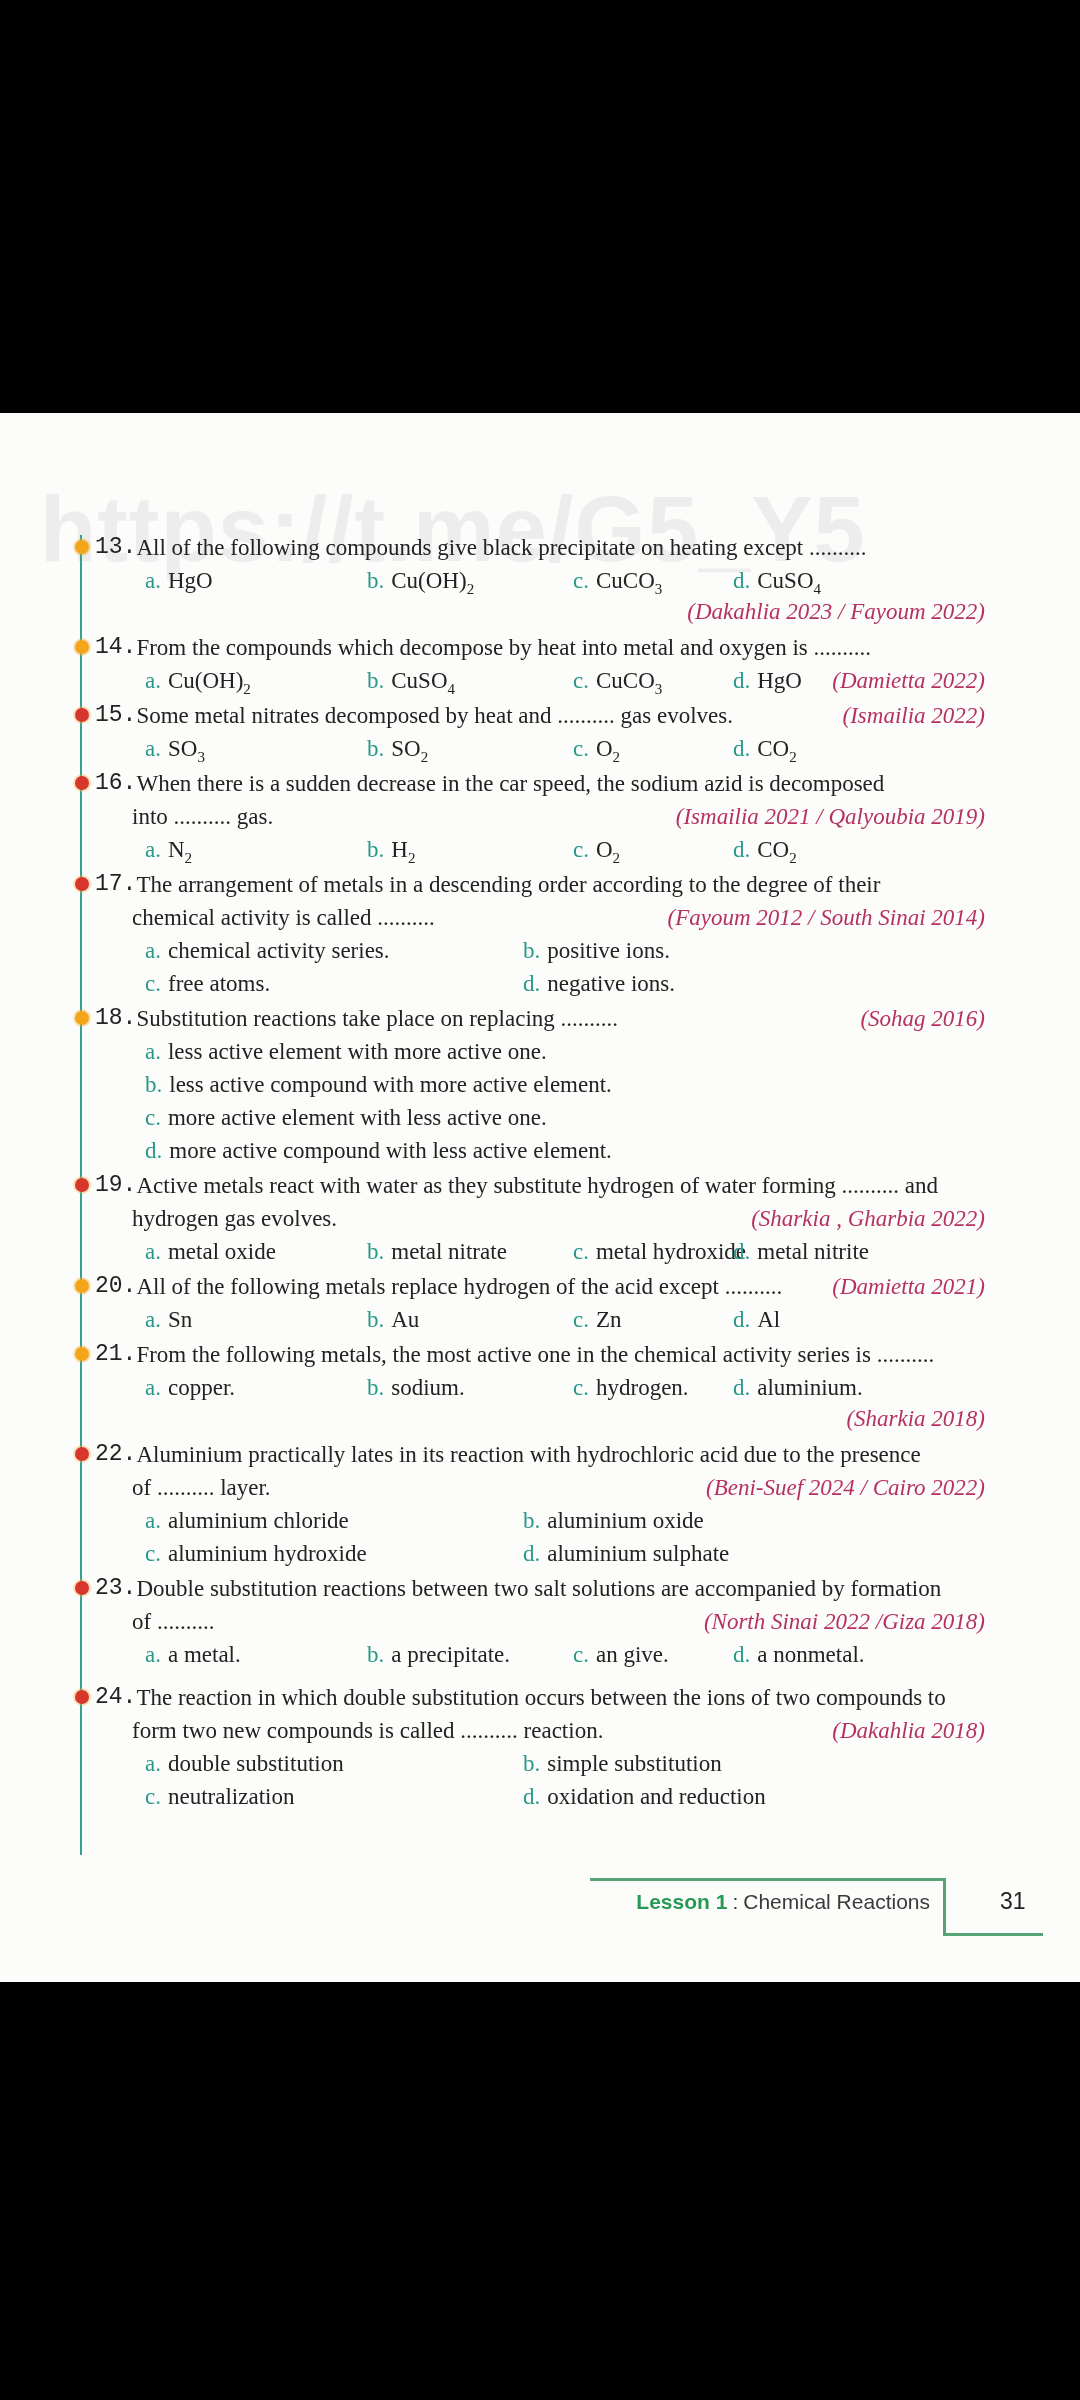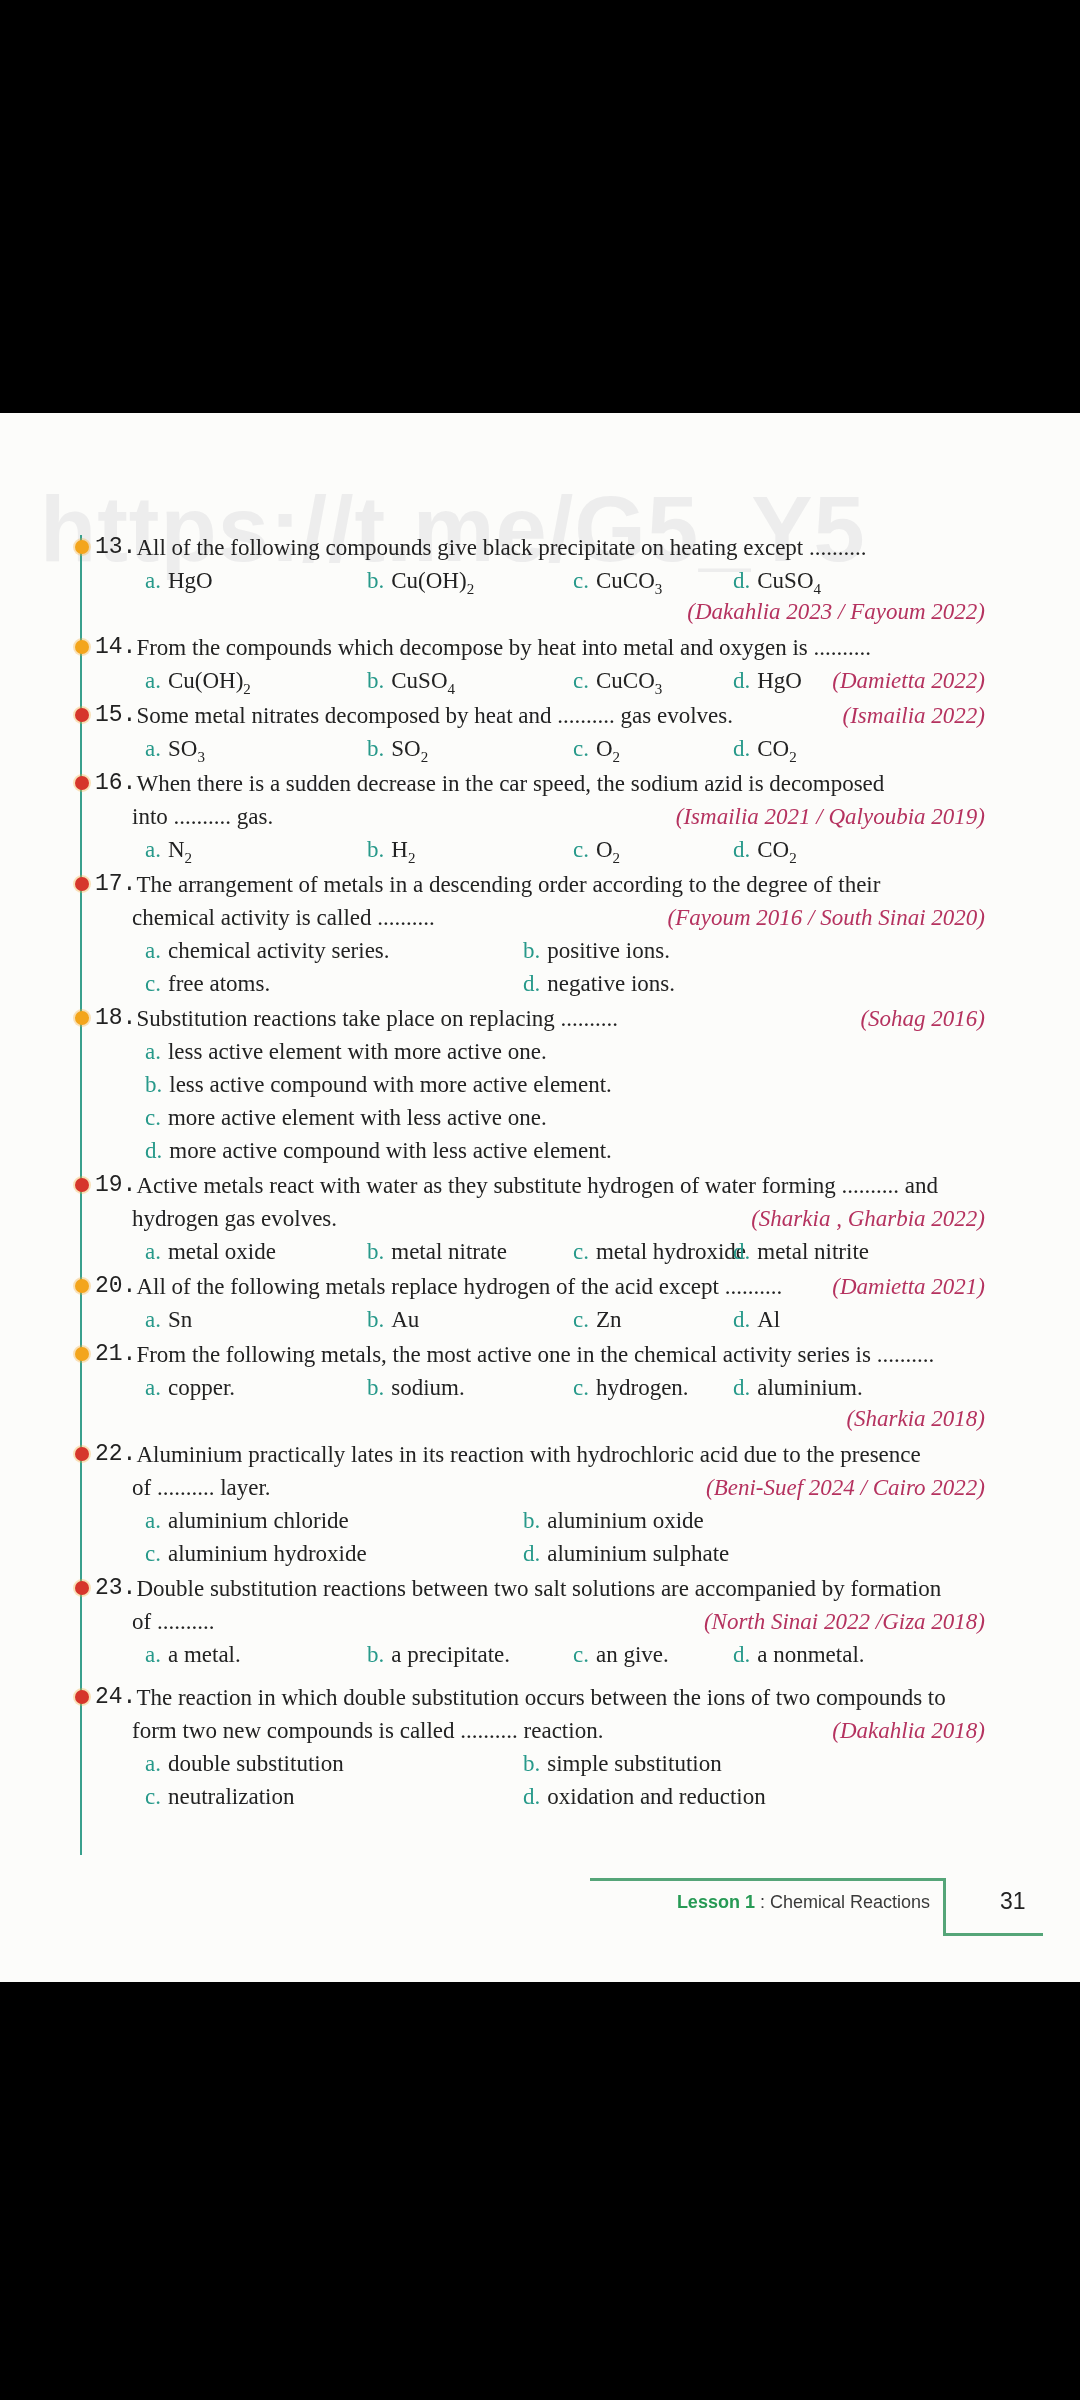--- a/index.html
+++ b/index.html
@@ -63,21 +63,21 @@
   .dflex{display:flex;}
   .srcrow{text-align:right;line-height:30px;}
   .mb-lg{margin-bottom:10px;}
 
   .fline1{position:absolute;left:590px;top:1465px;width:356px;height:3px;background:var(--footer-line,#55a578);z-index:2;}
   .fline2{position:absolute;left:943px;top:1465px;width:3px;height:58px;background:var(--footer-line,#55a578);z-index:2;}
   .fline3{position:absolute;left:943px;top:1520px;width:100px;height:3px;background:var(--footer-line,#55a578);z-index:2;}
   .flabel{
     position:absolute;top:1474px;right:150px;z-index:2;
     font-family:"Liberation Sans","DejaVu Sans",sans-serif;
-    font-size:18px;color:var(--footer-text,#3a3a3a);line-height:30px;margin-left:45px;
+    font-size:21px;color:var(--footer-text,#3a3a3a);line-height:30px;margin-left:45px;
   }
   .fbold{color:var(--footer-green,#279a55);font-weight:bold;}
   .fsep{padding:0 5px;}
   .fpage{
     position:absolute;top:1472px;left:1000px;width:60px;z-index:2;
     font-family:"Liberation Sans","DejaVu Sans",sans-serif;
     font-size:23px;color:#222;line-height:32px;
   }
 </style>
 </head>
@@ -159,21 +159,21 @@
     </div>
 
     <div class="question">
       <span class="bullet" style="background: rgb(214, 54, 43);"></span>
       <div class="qline">
         <span class="qnum">17.</span>
         <span class="qtext">The arrangement of metals in a descending order according to the degree of their</span>
       </div>
       <div class="qline l2">
         <span class="qtext">chemical activity is called ..........</span>
-        <span class="src push">(Fayoum 2016 / South Sinai 2020)</span>
+        <span class="src push">(Fayoum 2012 / South Sinai 2014)</span>
       </div>
       <div class="opts g2">
         <span class="opt"><span class="olet">a.</span><span>chemical activity series.</span></span>
         <span class="opt"><span class="olet">b.</span><span>positive ions.</span></span>
         <span class="opt"><span class="olet">c.</span><span>free atoms.</span></span>
         <span class="opt"><span class="olet">d.</span><span>negative ions.</span></span>
       </div>
     </div>
 
     <div class="question">

